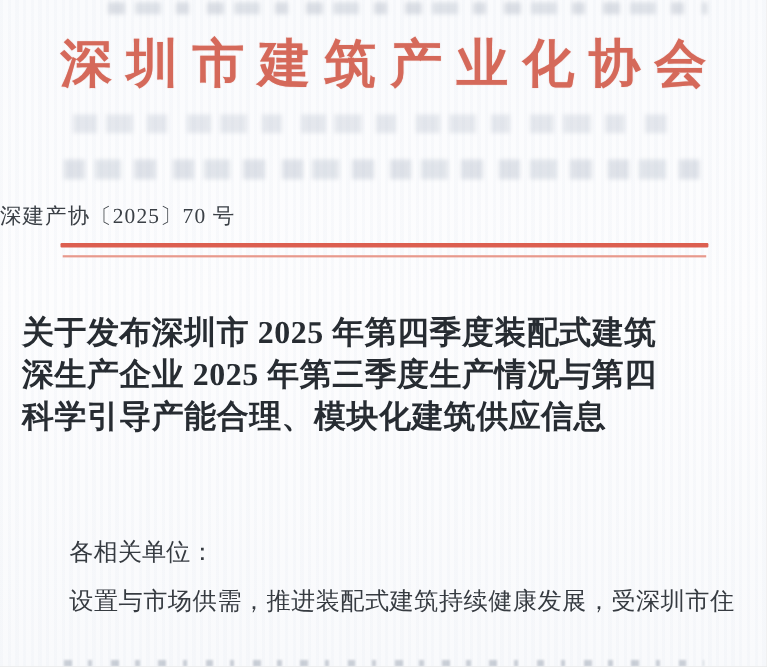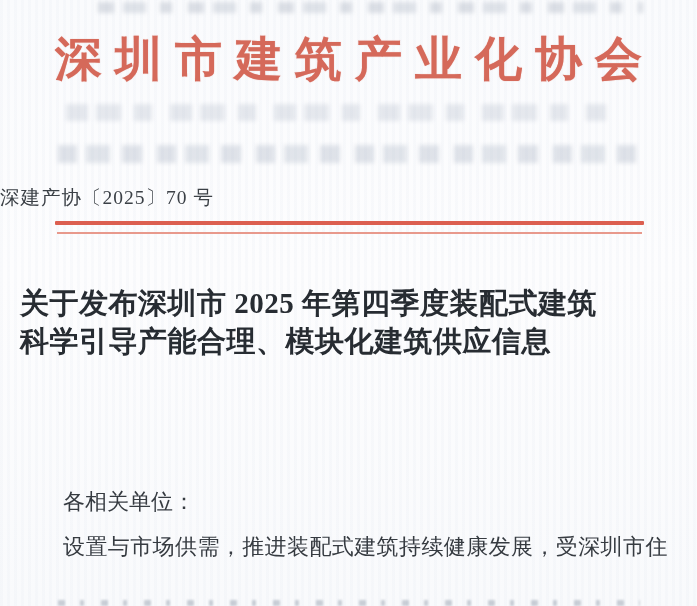--- a/index.html
+++ b/index.html
@@ -131,20 +131,21 @@
 
   <div class="org-title">深圳市建筑产业化协会</div>
 
   <div class="doc-number">深建产协〔2025〕70 号</div>
 
   <div class="rule-thick"></div>
   <div class="rule-thin"></div>
 
   <div class="notice-title">
     <div class="t-line">关于发布深圳市 2025 年第四季度装配式建筑</div>
+    <div class="t-line">深生产企业 2025 年第三季度生产情况与第四</div>
     <div class="t-line">科学引导产能合理、模块化建筑供应信息</div>
   </div>
 
   <div class="salutation">各相关单位：</div>
 
   <div class="body-para">
     <div class="b-line">设置与市场供需，推进装配式建筑持续健康发展，受深圳市住</div>
   </div>
 
   <div class="bleed bleed-d"></div>

